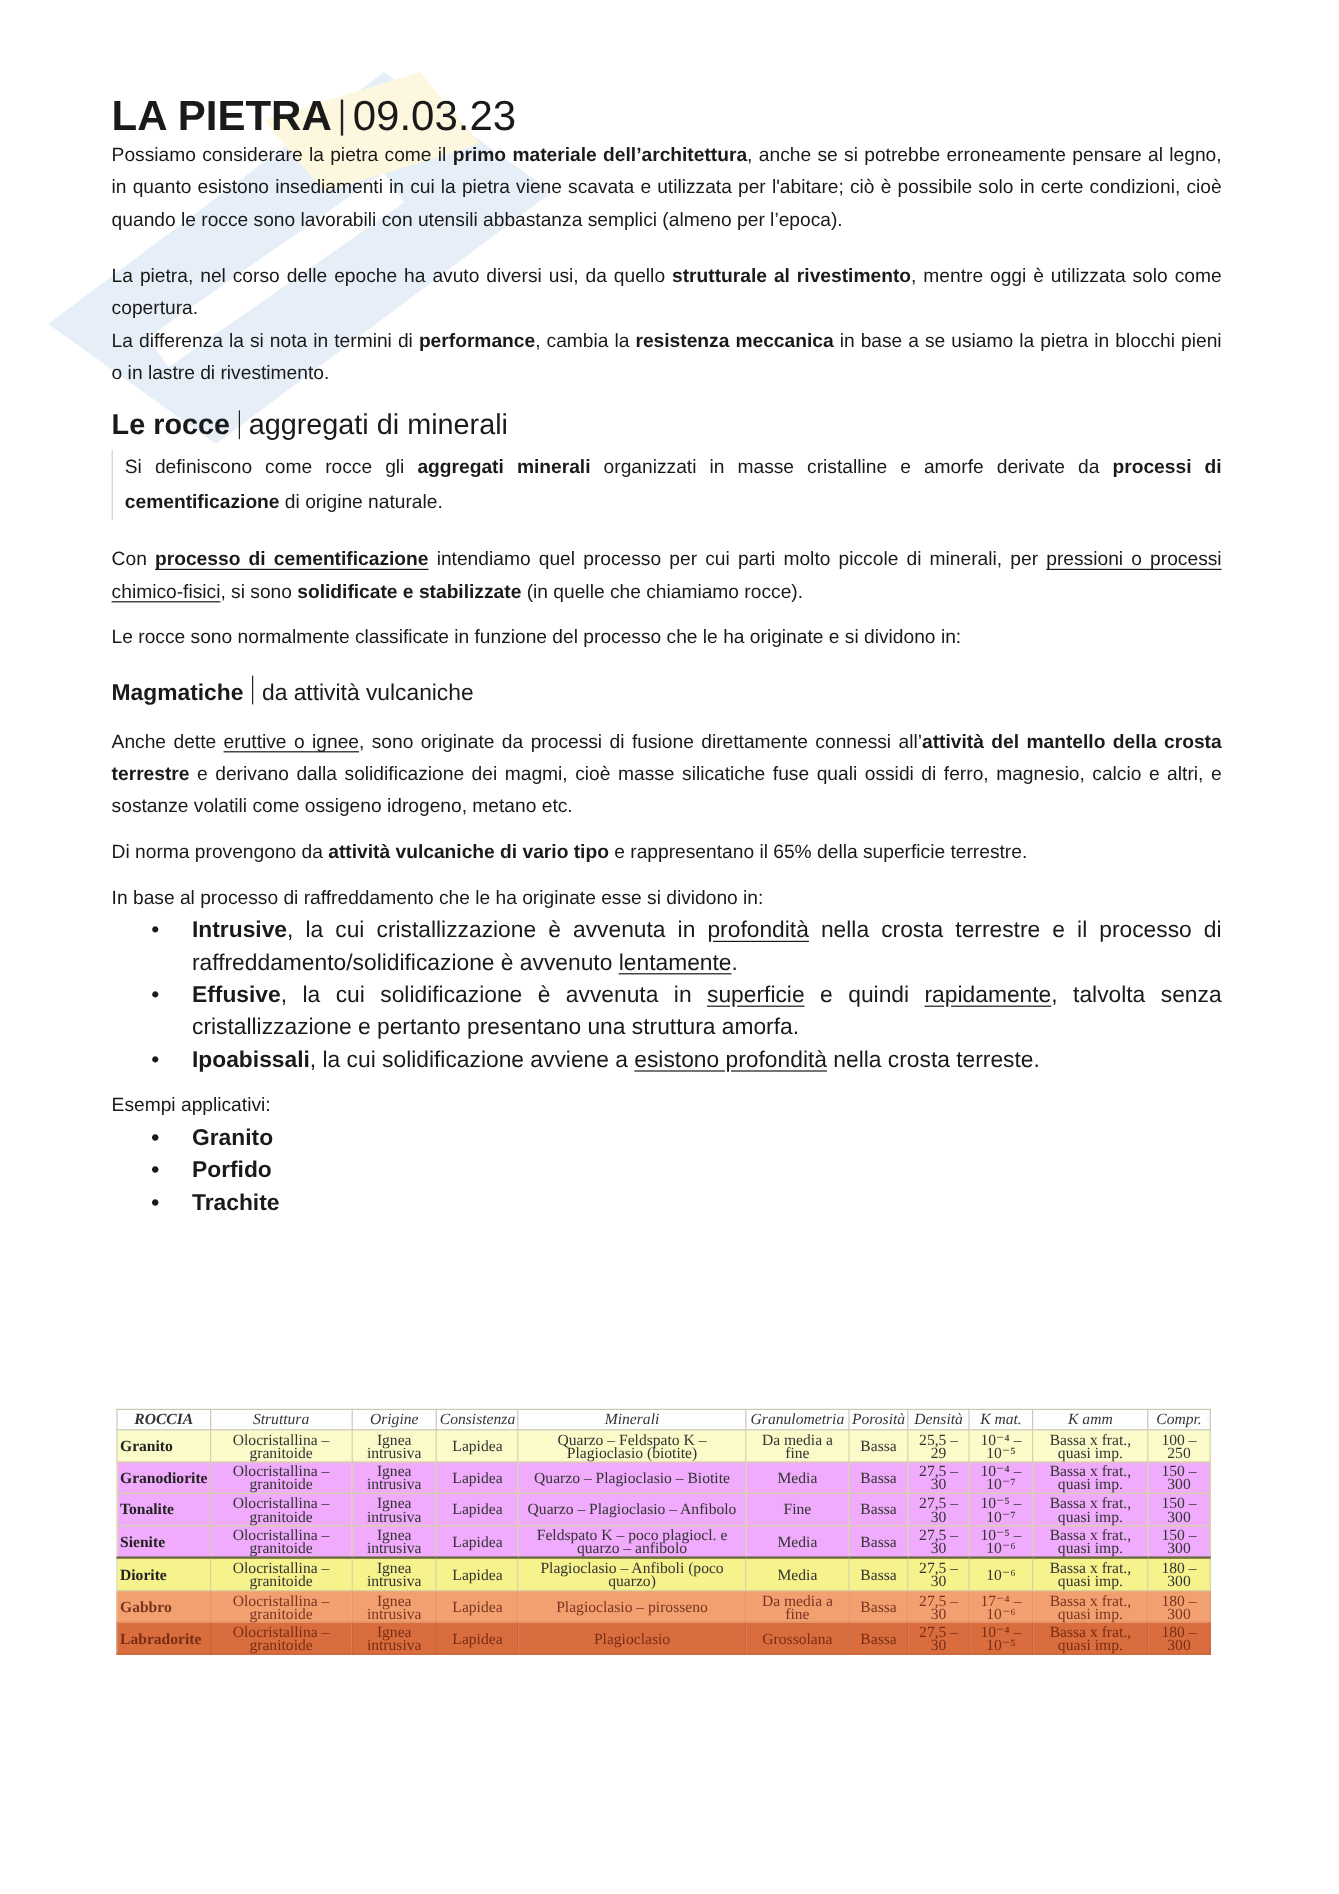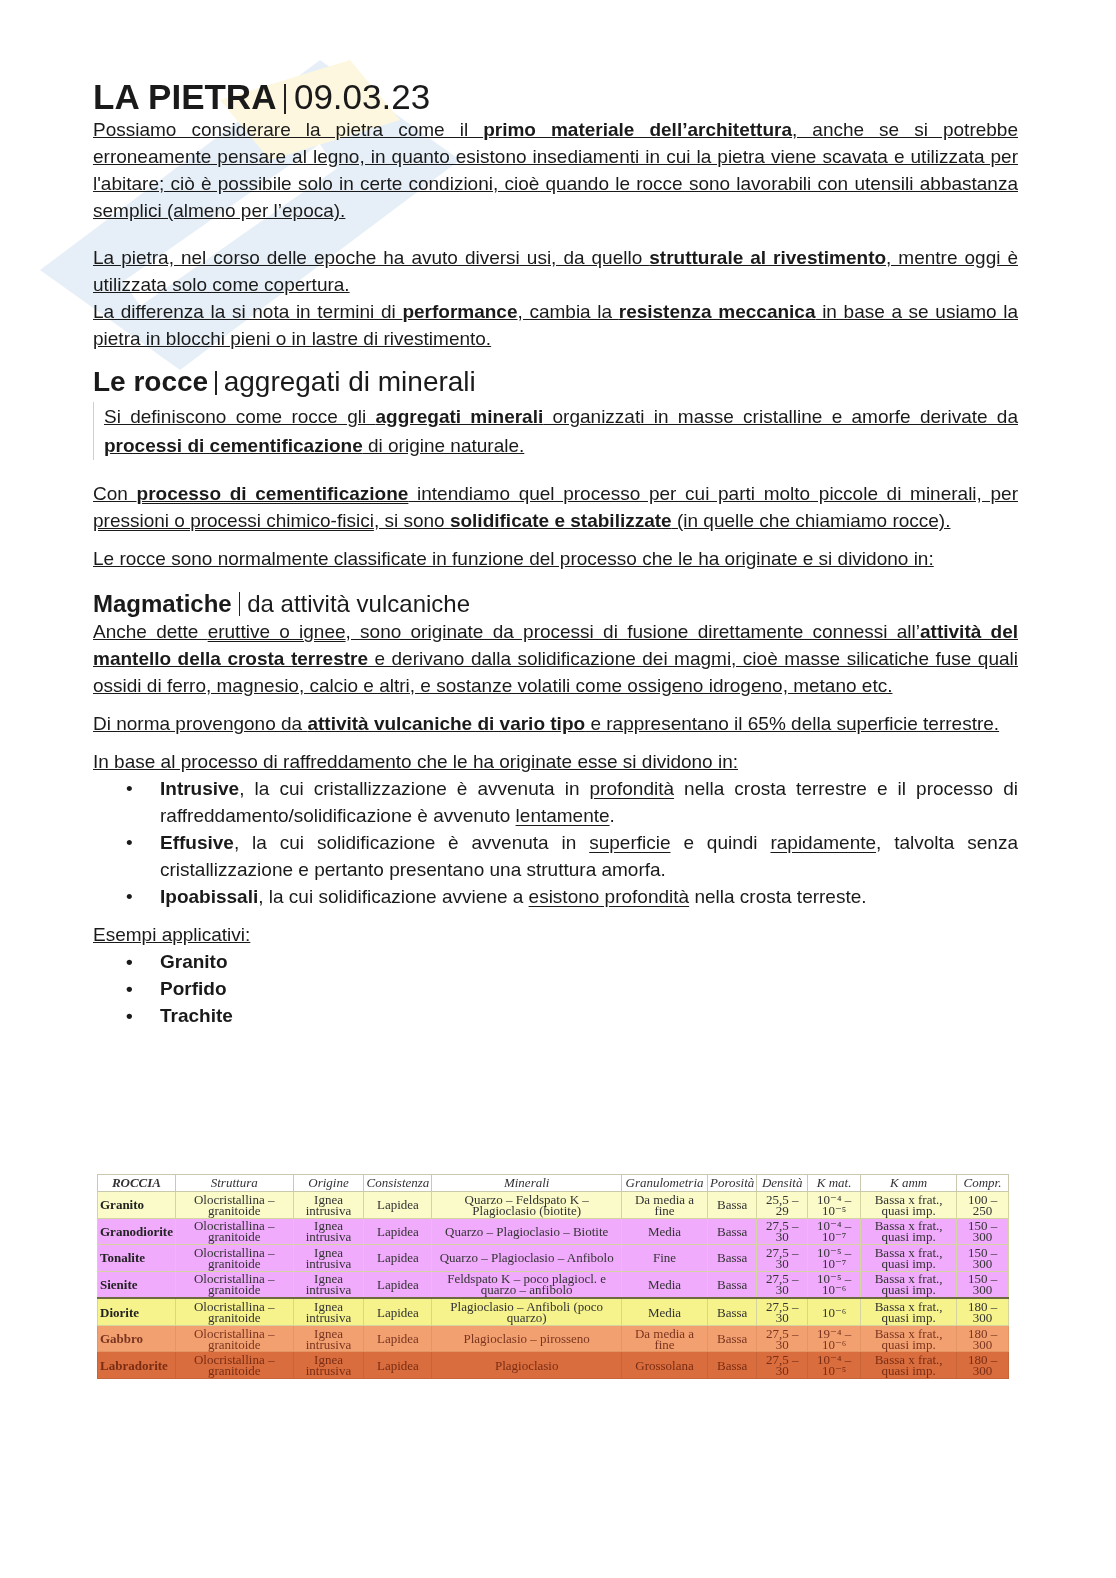--- a/index.html
+++ b/index.html
@@ -5,28 +5,28 @@
   html, body { margin: 0; padding: 0; background: #ffffff; }
   body { width: 1116px; height: 1578px; position: relative; overflow: hidden;
          font-family: "Liberation Sans", "DejaVu Sans", sans-serif; color: #1a1a1a; }
   .watermark { position: absolute; left: 20px; top: 40px; width: 460px; height: 400px;
                opacity: 0.12; pointer-events: none; }
   .page { position: absolute; left: 93px; top: 78px; width: 925px; }
   h1 { margin: 0; font-size: 35px; line-height: 38px; font-weight: normal; }
   h1 .strong { font-weight: bold; }
   .sep { display: inline-block; width: 1.5px; height: 30px; background: #222; margin: 0 8px -5px 8px; }
   .sep.sm { height: 24px; margin: 0 7px -4px 7px; }
-  p { margin: 0; font-size: 19px; line-height: 27px; text-align: justify; text-decoration: underline; }
+  p { margin: 0; font-size: 16px; line-height: 27px; text-align: justify; }
   .gap-l { margin-top: 20px; }
   .gap-m { margin-top: 11px; }
-  h2 { margin: 14px 0 0 0; font-size: 28px; line-height: 32px; font-weight: normal; }
+  h2 { margin: 14px 0 0 0; font-size: 24px; line-height: 32px; font-weight: normal; }
   h2 .strong { font-weight: bold; }
   blockquote { margin: 4px 0 0 0; padding-left: 10px; border-left: 1.5px solid #cfcfcf; }
   blockquote p { line-height: 29px; }
-  h3 { margin: 18px 0 0 0; font-size: 24px; line-height: 28px; font-weight: normal; }
+  h3 { margin: 18px 0 13px 0; font-size: 19px; line-height: 28px; font-weight: normal; }
   h3 .strong { font-weight: bold; }
   u { text-decoration: underline; text-underline-offset: 3px; }
   b { font-weight: bold; }
   ul { margin: 0; padding: 0 0 0 67px; list-style: none; }
   ul li { position: relative; font-size: 19px; line-height: 27px; text-align: justify; }
   ul li::before { content: "\2022"; position: absolute; left: -34px; top: 0; }
   ul.examples li { font-weight: bold; }
   .tablewrap { position: absolute; left: 97px; top: 1174px; width: 912px; height: 205px; }
   table { width: 100%; height: 100%; border-collapse: collapse;
           font-family: "Liberation Serif", "DejaVu Serif", serif; font-size: 13px; color: #333; }
@@ -171,21 +171,21 @@
         </tr>
         <tr class="r5">
           <td class="name">Gabbro</td>
           <td>Olocristallina – granitoide</td>
           <td class="orig">Ignea intrusiva</td>
           <td>Lapidea</td>
           <td>Plagioclasio – pirosseno</td>
           <td>Da media a fine</td>
           <td>Bassa</td>
           <td>27,5 – 30</td>
-          <td>19⁻⁴ – 10⁻⁶</td>
+          <td>17⁻⁴ – 10⁻⁶</td>
           <td>Bassa x frat., quasi imp.</td>
           <td>180 – 300</td>
         </tr>
         <tr class="r6">
           <td class="name">Labradorite</td>
           <td>Olocristallina – granitoide</td>
           <td class="orig">Ignea intrusiva</td>
           <td>Lapidea</td>
           <td>Plagioclasio</td>
           <td>Grossolana</td>

